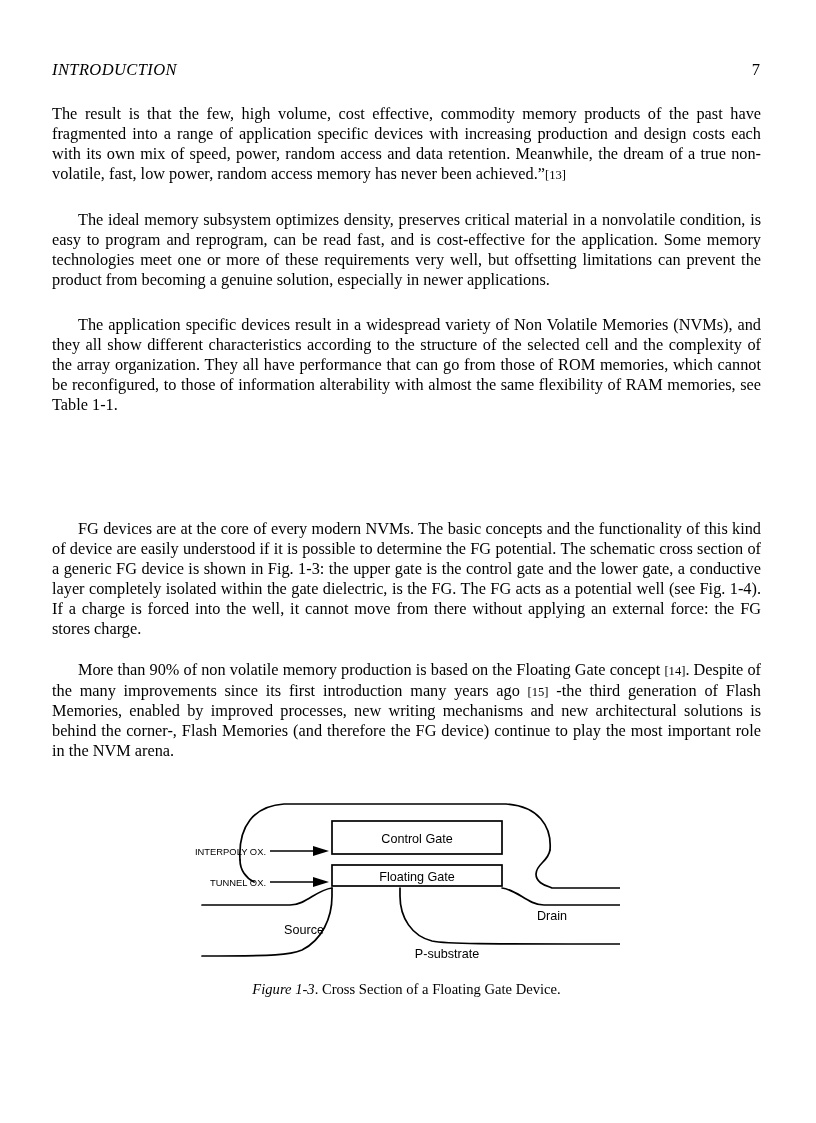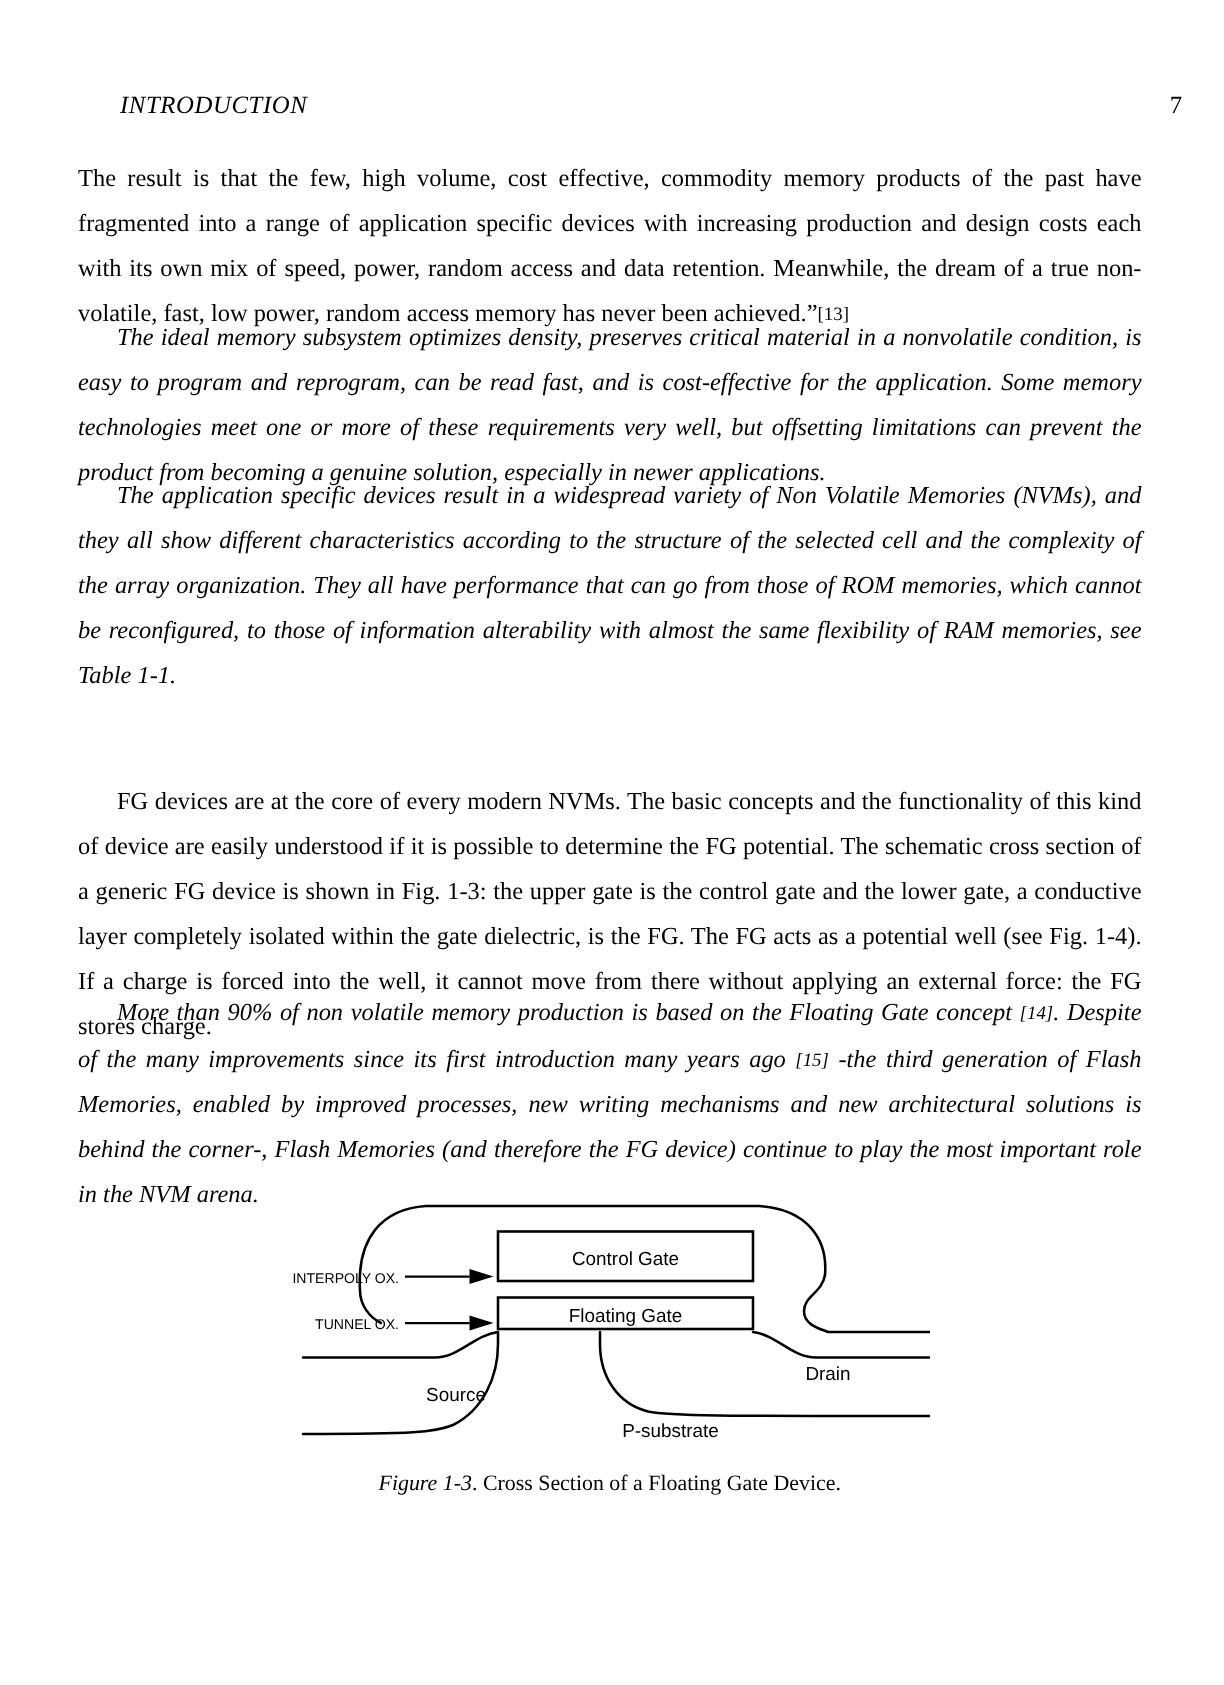--- a/index.html
+++ b/index.html
@@ -17,21 +17,20 @@
     color: #000000;
   }
 
   
   .runhead {
     position: absolute;
     left: 52px;
     top: 60px;
     width: 708px;
     height: 22px;
-    margin-left: 28px;
   }
   .runhead-title {
     position: absolute;
     left: 0;
     top: 0;
     font-style: italic;
     font-size: 16.5px;
     letter-spacing: 0.4px;
   }
   .runhead-page {
@@ -41,29 +40,28 @@
     font-size: 16.5px;
     text-align: right;
   }
 
   
   .body-block {
     position: absolute;
     left: 52px;
     width: 709px;
     font-size: 16.3px;
-    line-height: 30px;
+    line-height: 20px;
     text-align: justify;
     text-justify: inter-word;
     -webkit-hyphens: none;
     hyphens: none;
   }
   .body-block.indent {
     text-indent: 26px;
-    font-style: italic;
   }
   .cite {
     font-size: 12.6px;
     vertical-align: 0.5px;
   }
 
   
   .sec-heading {
     position: absolute;
     left: 52px;

